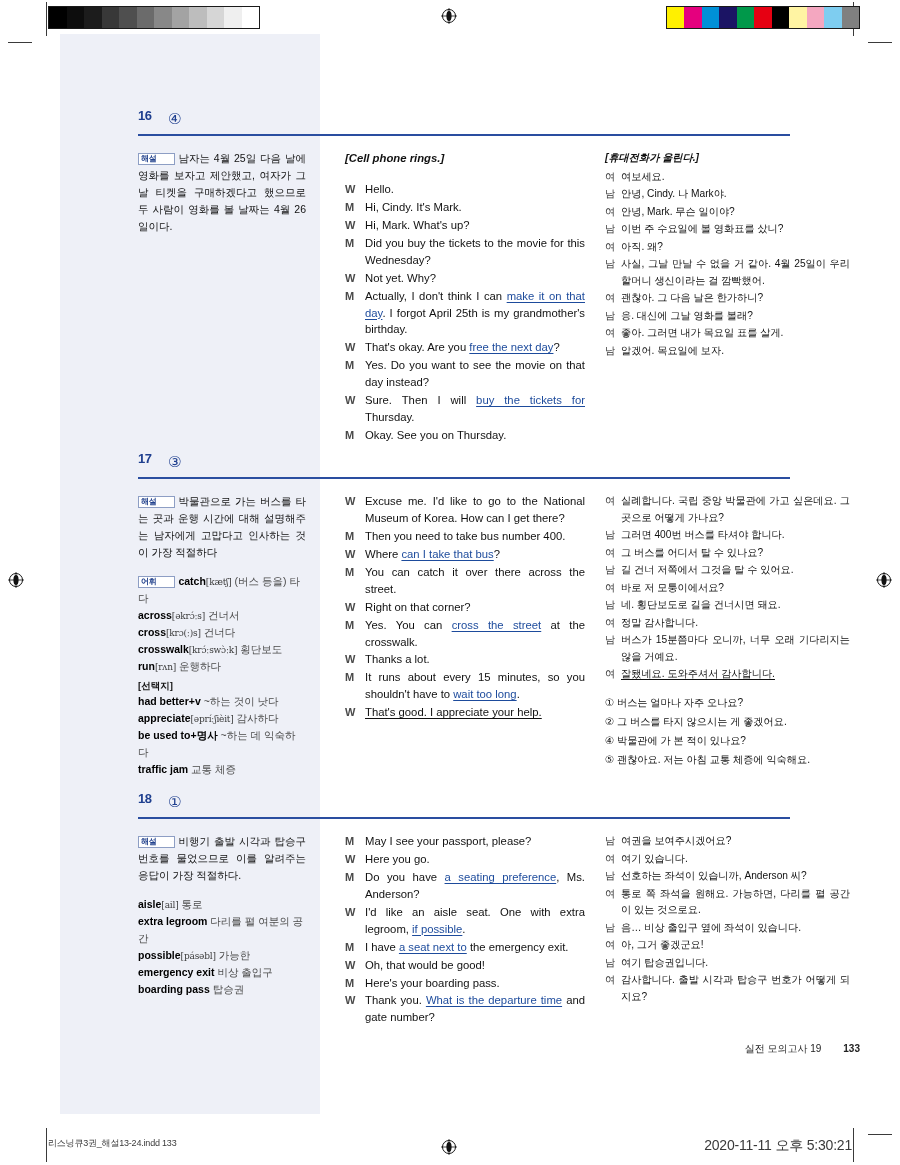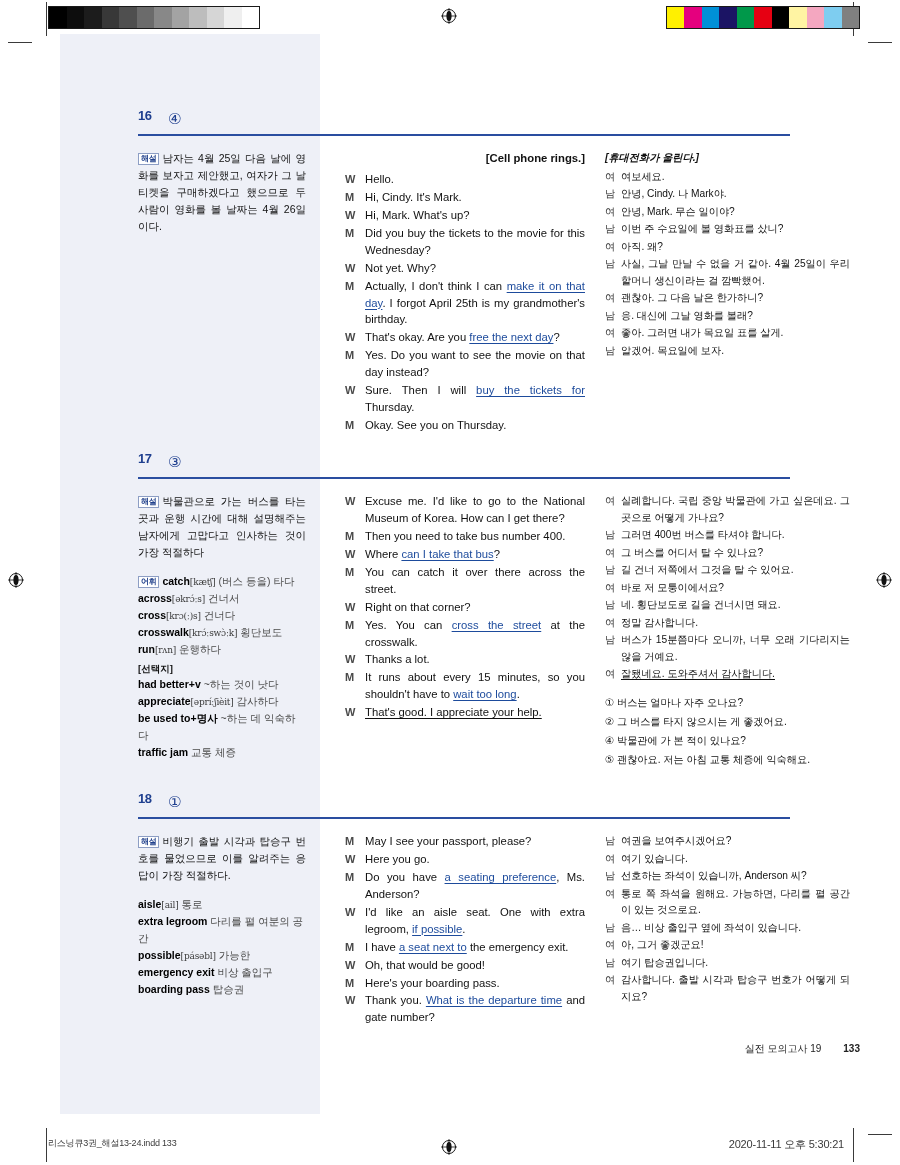--- a/index.html
+++ b/index.html
@@ -127,44 +127,44 @@
   }
 
   
   .tag {
     display: inline-block;
     border: 1px solid #8d9ec4;
     background: #ffffff;
     color: #21418c;
     font-size: 8px;
     line-height: 1.1;
-    padding: 1px 2px 1px 2px;
+    padding: 1px 18px 1px 2px;
     vertical-align: 1.5px;
     margin-right: 3px;
     font-weight: bold;
     letter-spacing: -0.3px;
   }
   .expl { text-align: justify; margin-bottom: 12px; }
   .vocab-list { }
   .vline { }
   .vline .w { font-weight: bold; color: #000; }
   .vline .ph {
     font-family: "DejaVu Serif", serif;
     font-size: 9px;
     color: #3a3a3a;
     letter-spacing: -0.2px;
   }
   .vline .kr { color: #4a4a4a; }
   .sel-head { font-weight: bold; font-size: 9.5px; margin-top: 3px; }
 
   
   .stage {
+    font-style: italic;
     font-weight: bold;
-    margin-bottom: 4px;
-    text-align: right;
+    margin-bottom: 14px;
   }
   .dline {
     display: flex;
     margin-bottom: 1px;
   }
   .spk {
     flex: 0 0 20px;
     font-weight: bold;
     color: #4a4a4a;
     font-size: 11px;
@@ -203,22 +203,22 @@
 
   .printfoot {
     position: absolute;
     left: 48px; top: 1137px;
     font-size: 9px;
     color: #3a3a3a;
     letter-spacing: -0.2px;
   }
   .printfoot-right {
     position: absolute;
-    right: 56px; top: 1137px;
-    font-size: 11px;
+    right: 48px; top: 1137px;
+    font-size: 14px;
     color: #3a3a3a;
     letter-spacing: -0.2px;
     text-align: right;
   }
 </style>
 </head>
 <body>
 
 <div class="proof-mark crop-v" style="left:46px; top:2px;"></div>
 <div class="proof-mark crop-h" style="left:8px; top:42px;"></div>

